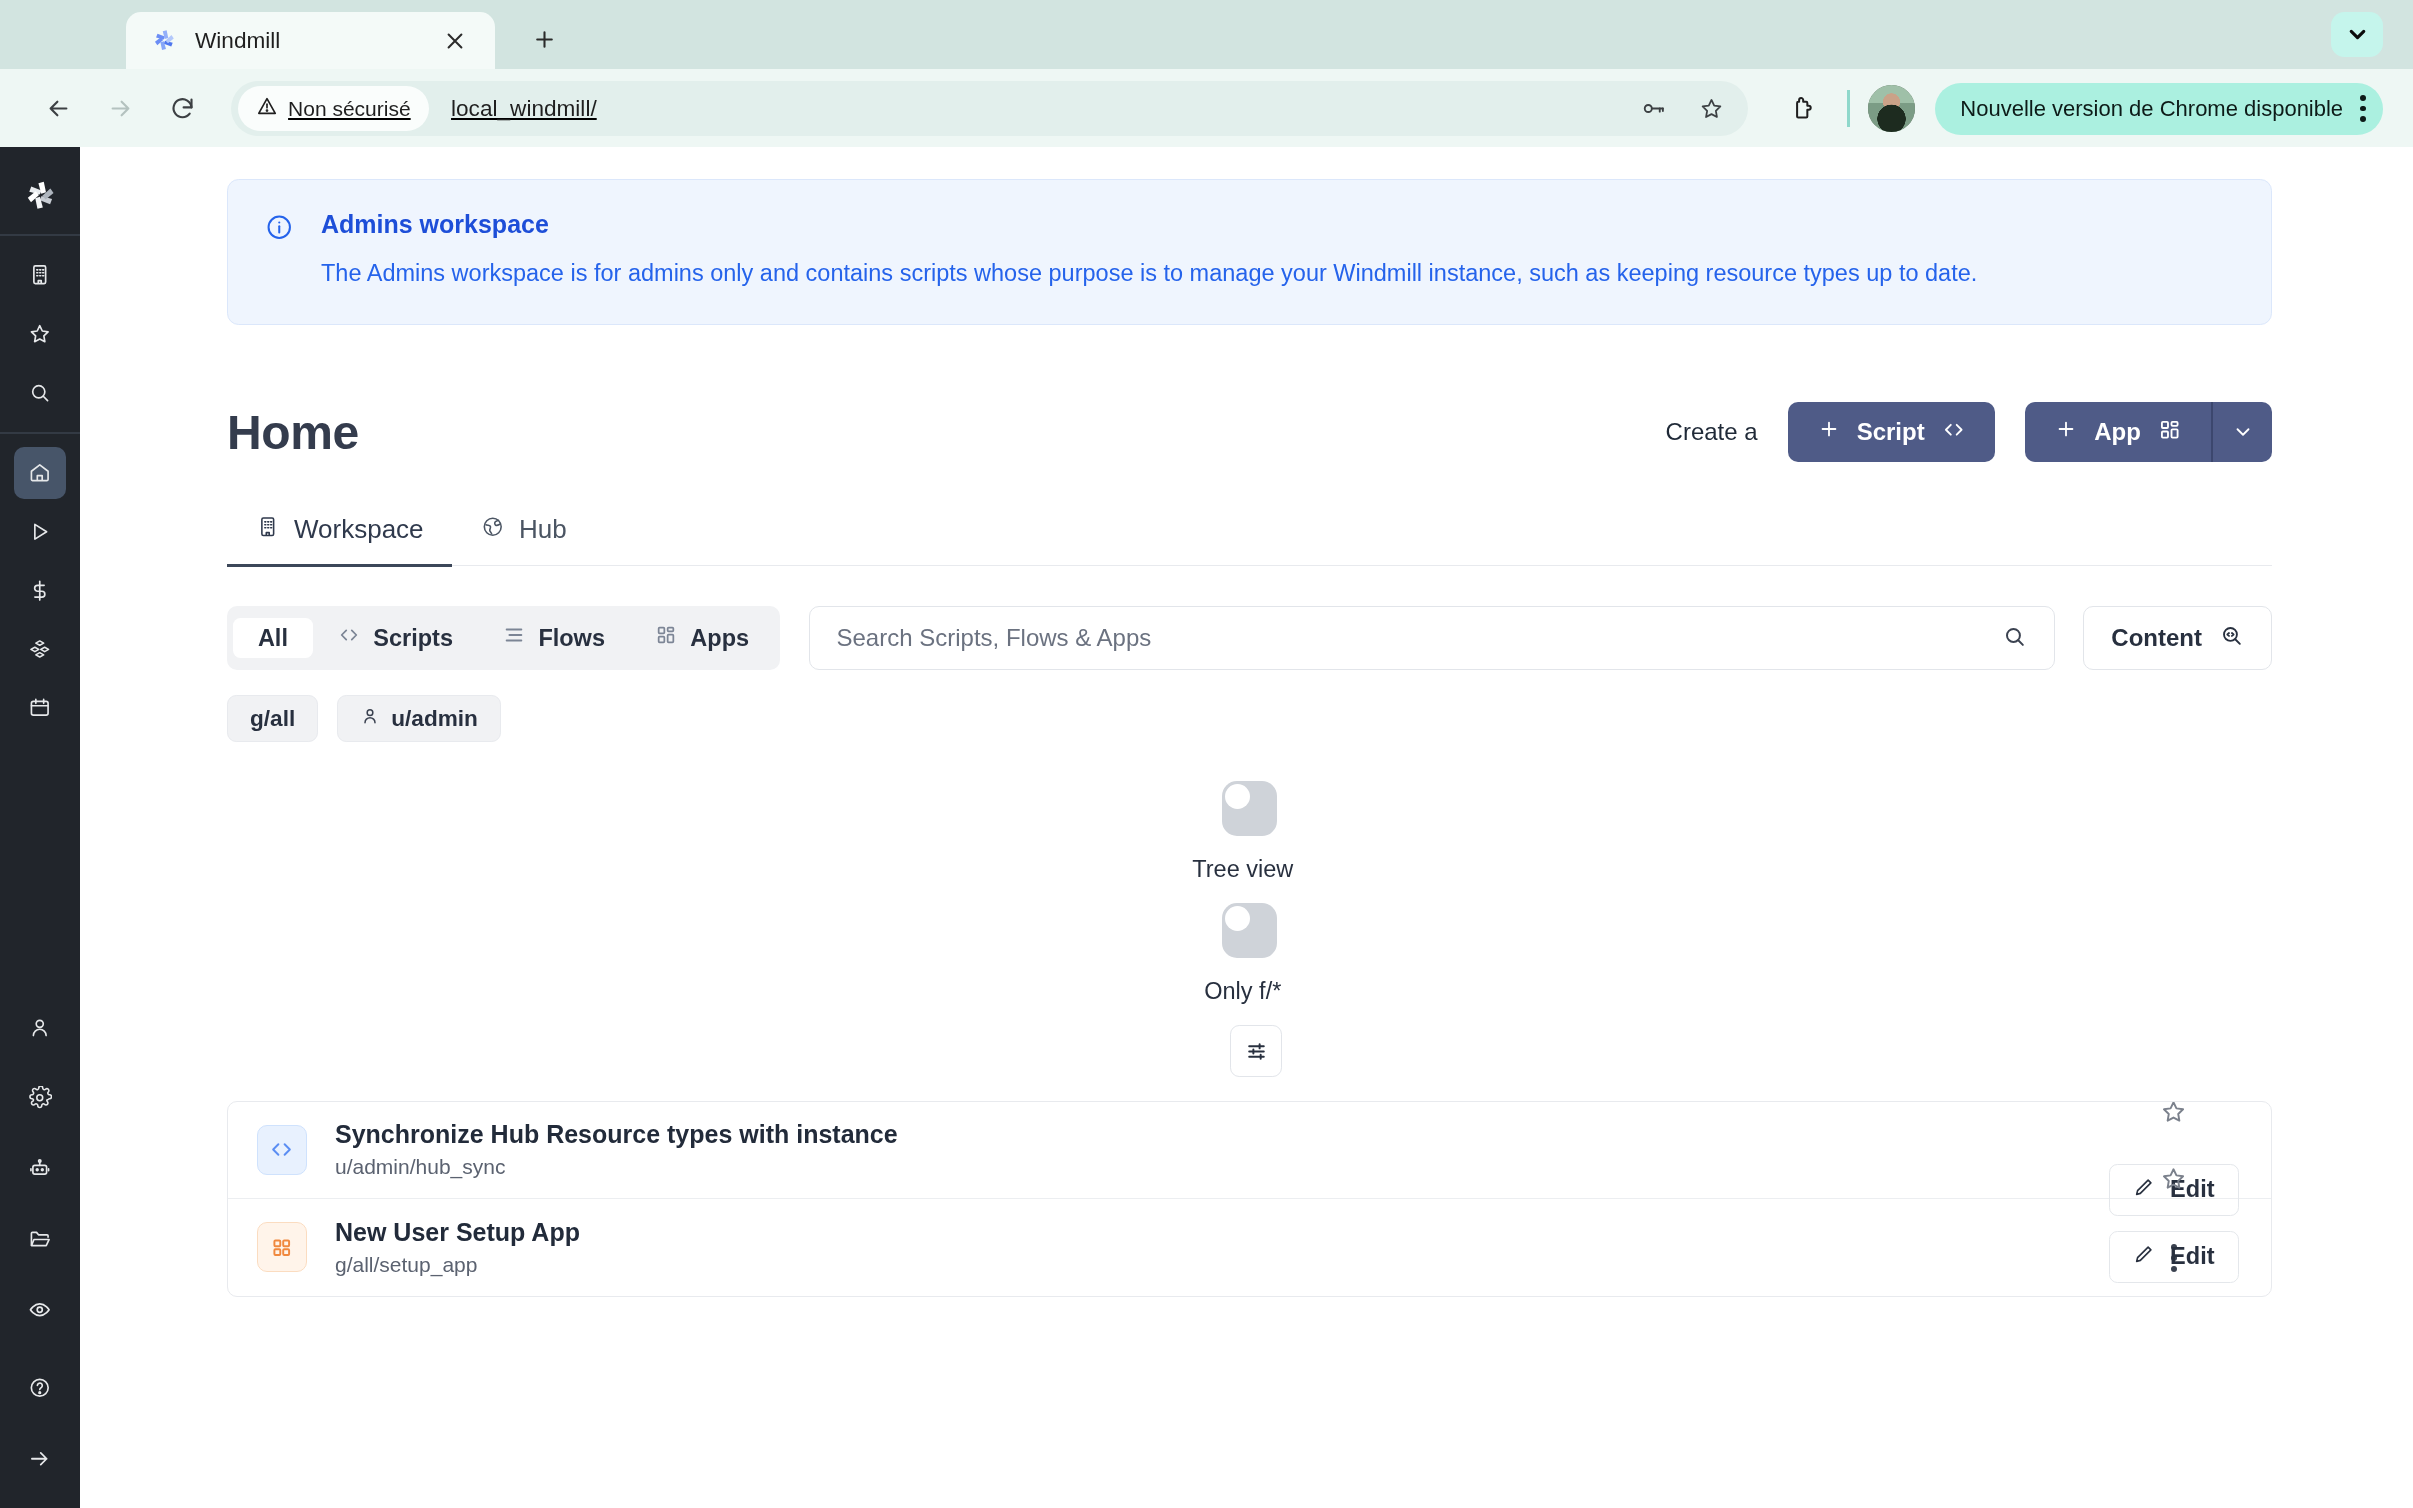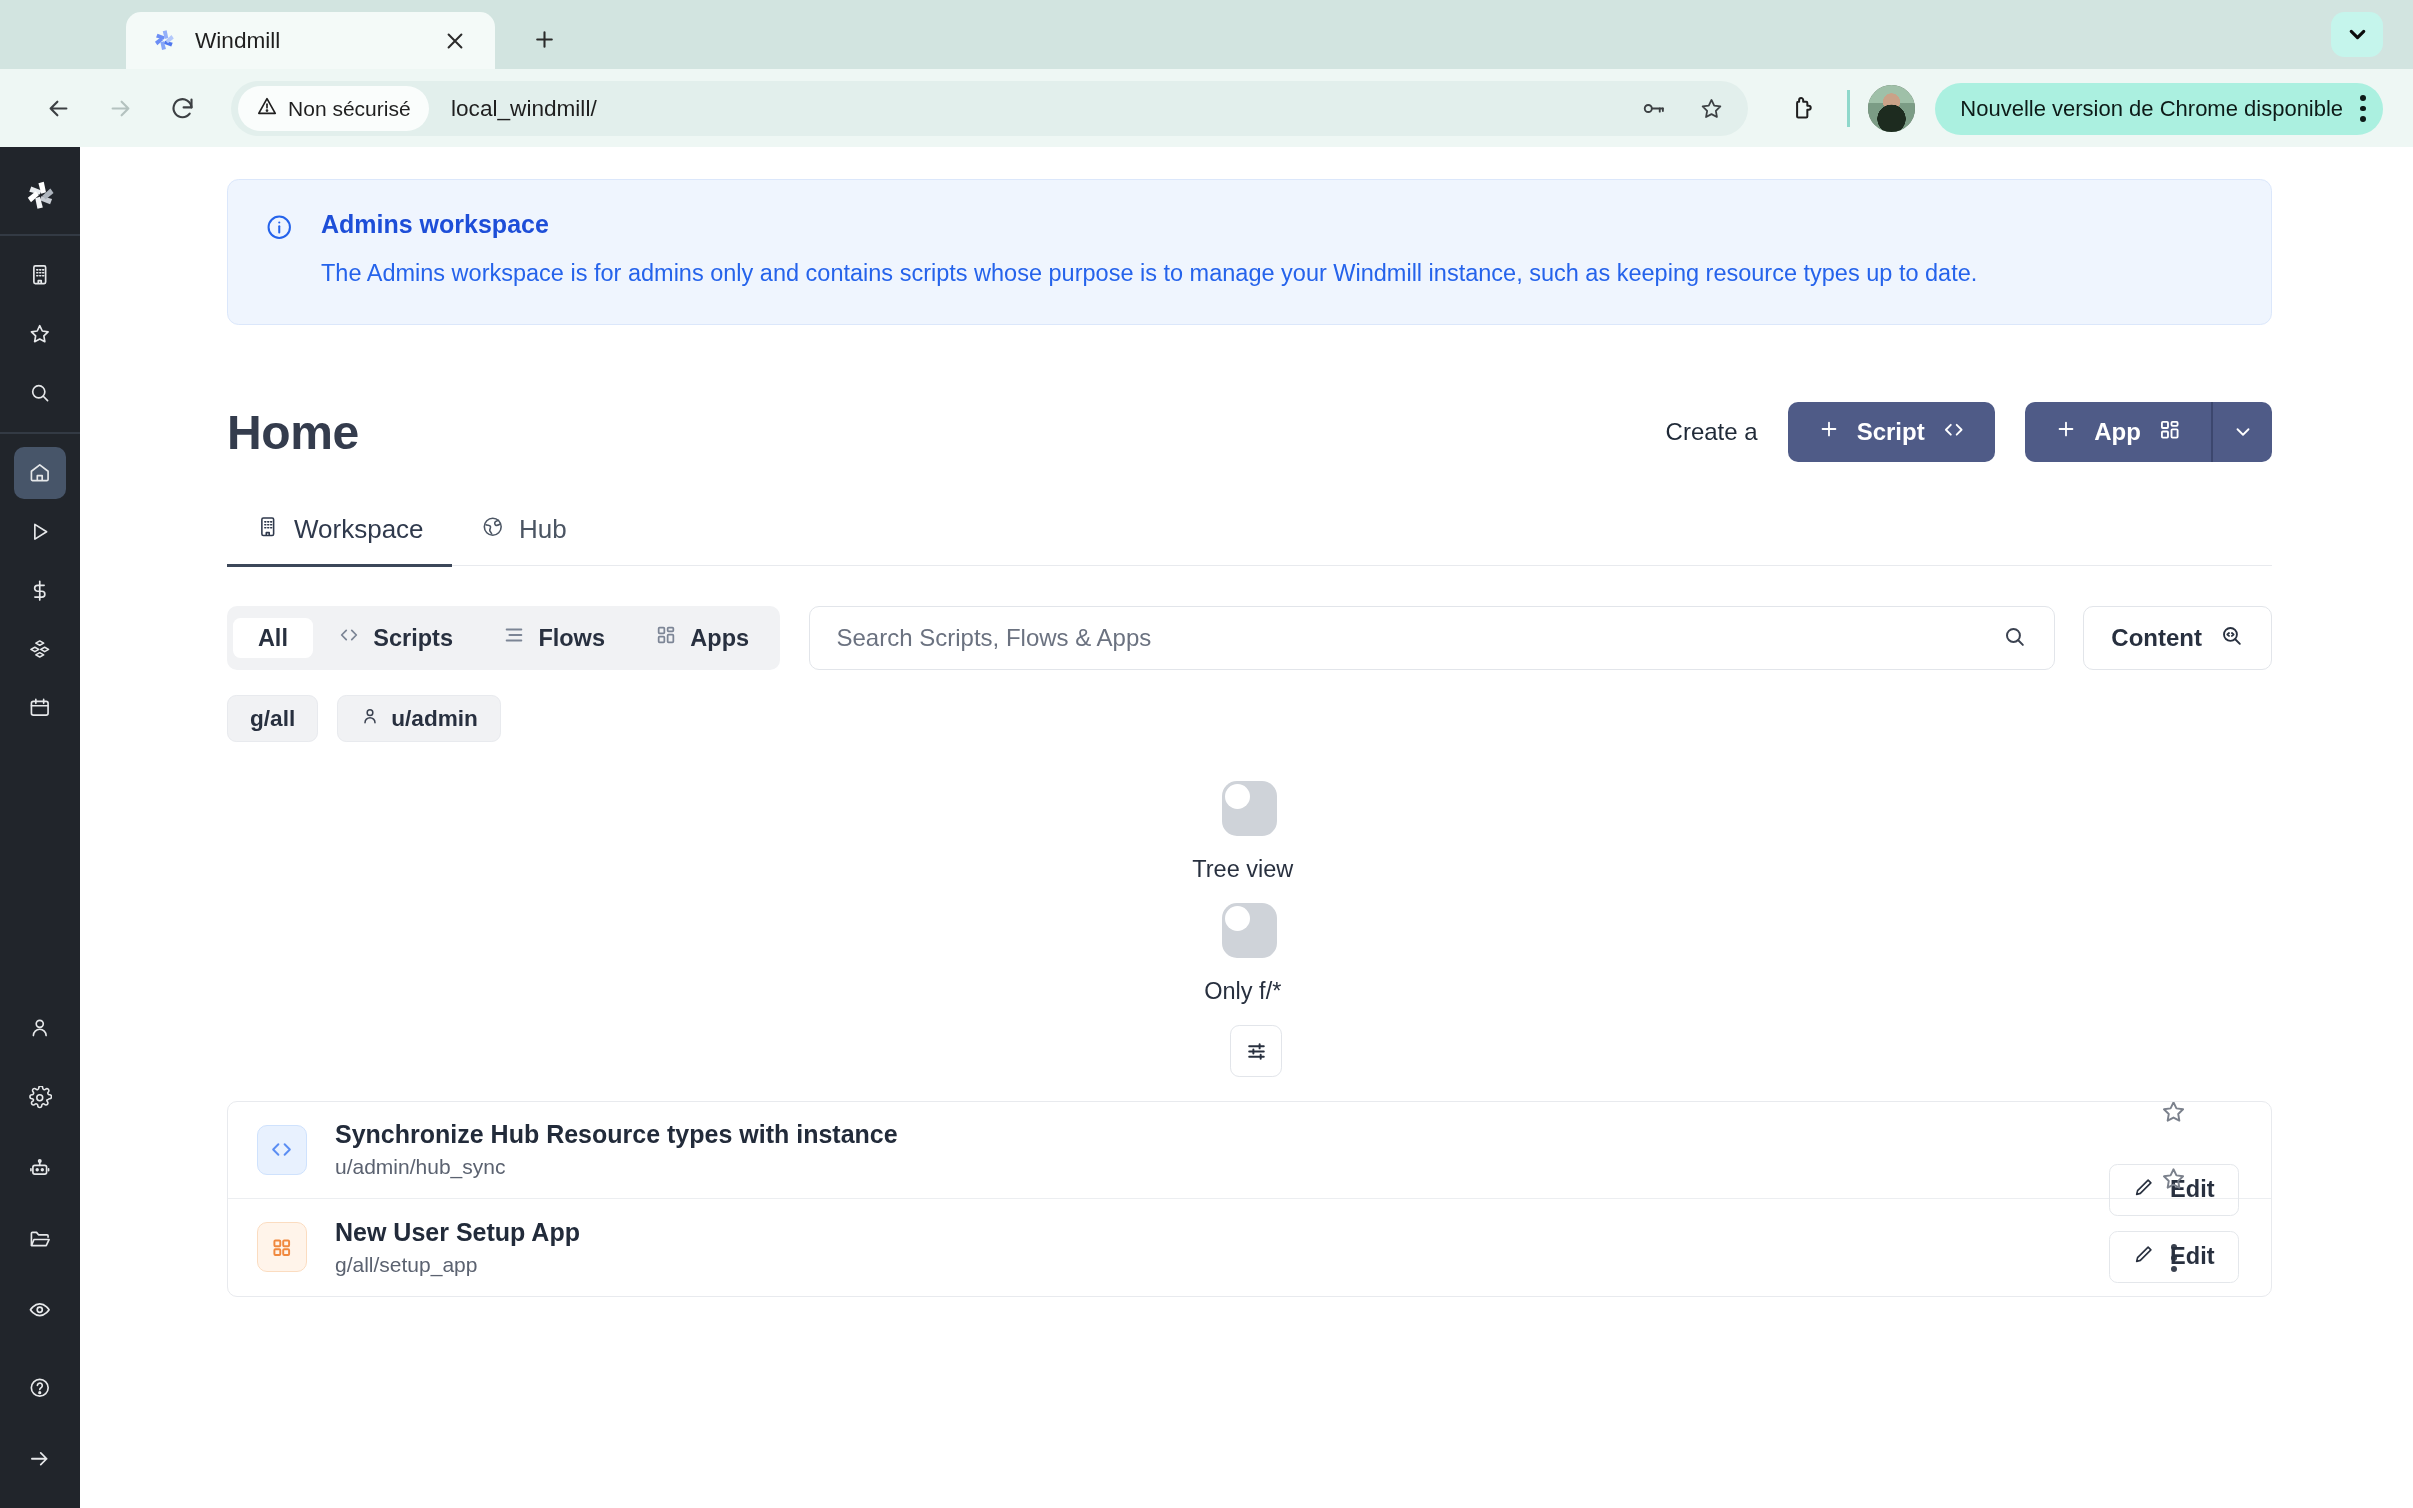--- a/index.html
+++ b/index.html
@@ -64,20 +64,21 @@
     display: flex; align-items: center; justify-content: center;
     color: #3c4043;
   }
   .nav-btn.disabled { color: #b4c2bf; }
   .omnibox {
     flex: 1; height: 55px; margin-left: 15px; margin-right: 10px;
     background: #e2efec; border-radius: 28px;
     display: flex; align-items: center;
     padding: 0 11.7px 0 6.7px;
     position: relative;
+    text-decoration: underline;
   }
   .notsecure-chip {
     height: 45px; border-radius: 22.6px;
     background: #fafdfc;
     display: flex; align-items: center; gap: 10px;
     padding: 0 18.4px;
     font-size: 21px; color: #1f1f1f;
     white-space: nowrap;
   }
   .omni-url {

